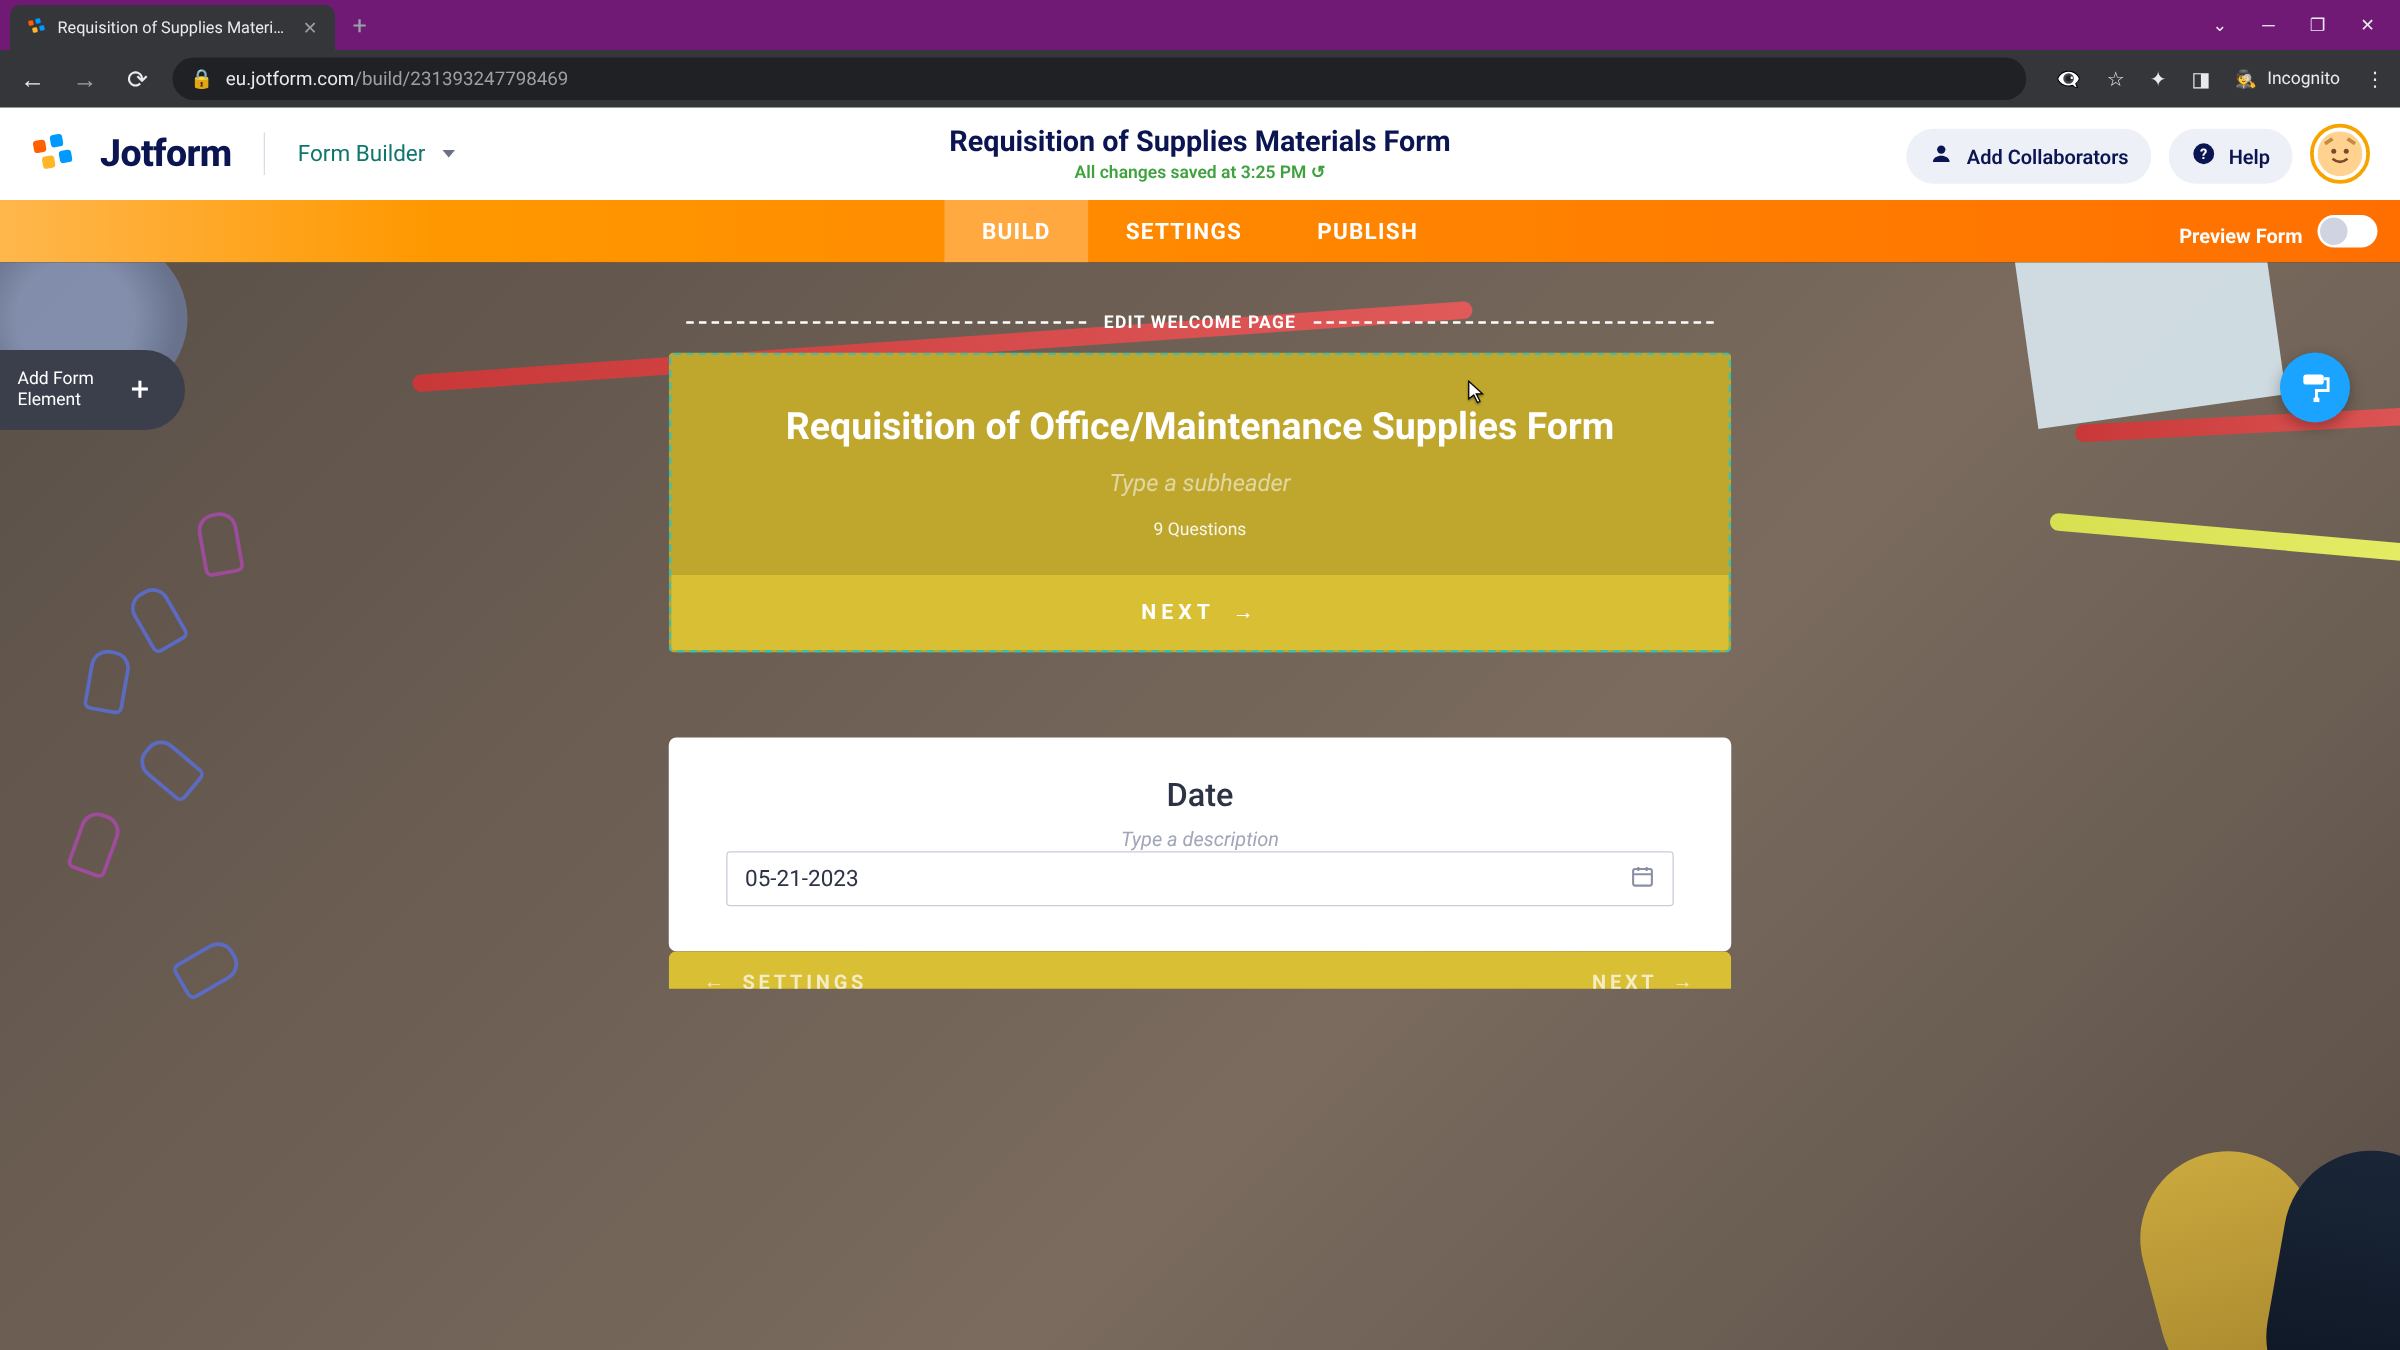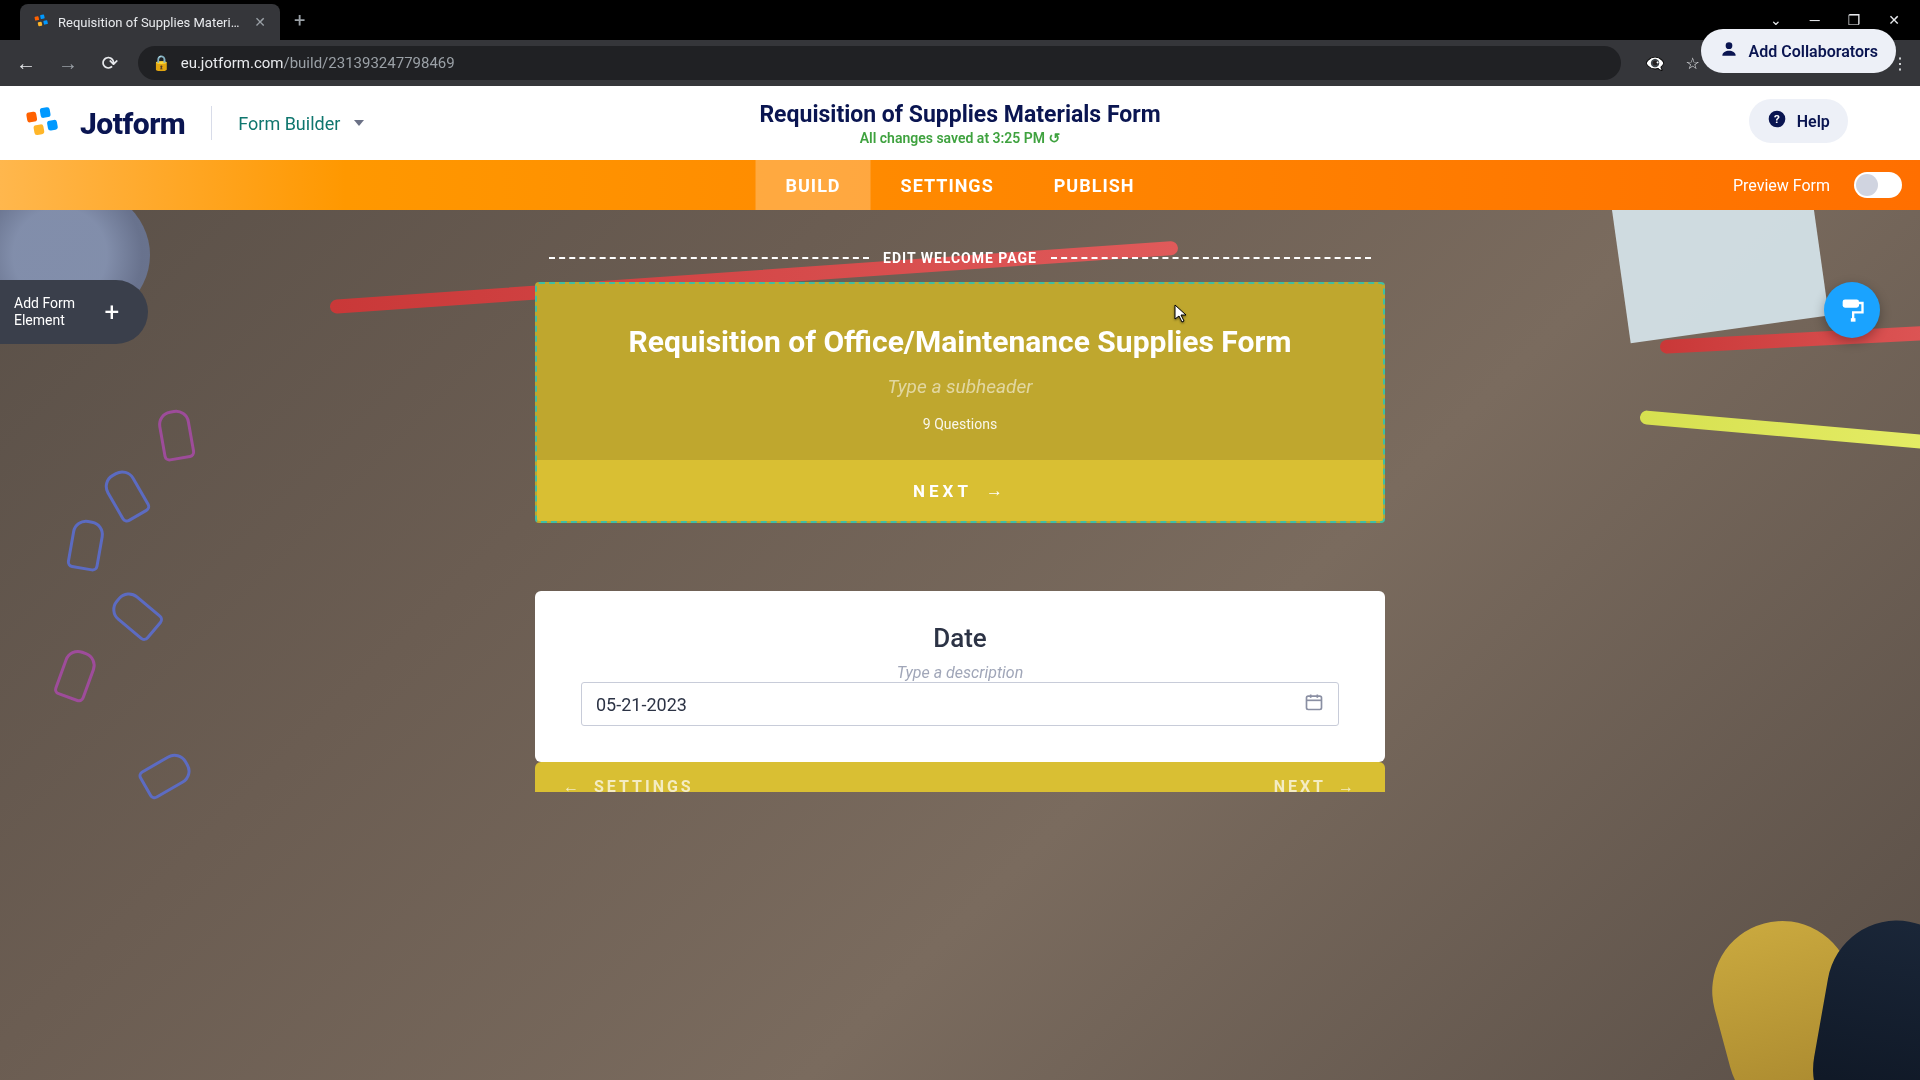--- a/index.html
+++ b/index.html
@@ -1,20 +1,20 @@
 <!DOCTYPE html>
 <html><head>
 <meta charset="utf-8">
 <style>
 * { margin: 0; padding: 0; box-sizing: border-box; font-family: -apple-system, BlinkMacSystemFont, "Segoe UI", Roboto, sans-serif; }
 html, body { width: 1920px; height: 1080px; overflow: hidden; background: #202124; }
 
 
 .browser-chrome { width: 100%; background: #202124; }
-.tab-bar { display: flex; align-items: center; height: 40px; background: #000000; padding-left: 20px; }
+.tab-bar { display: flex; align-items: center; height: 40px; background: #701a75; padding-left: 8px; }
 .tab { display: flex; align-items: center; gap: 8px; background: #35363a; padding: 8px 14px; border-radius: 8px 8px 0 0; color: #e8eaed; font-size: 13px; max-width: 260px; height: 36px; margin-top: 4px; }
 .tab-favicon { width: 16px; height: 16px; display: inline-flex; }
 .tab-title { white-space: nowrap; overflow: hidden; text-overflow: ellipsis; flex: 1; }
 .tab-close { color: #9aa0a6; font-size: 14px; cursor: pointer; }
 .new-tab { color: #9aa0a6; font-size: 20px; padding: 0 14px; cursor: pointer; }
 .window-controls { margin-left: auto; display: flex; gap: 28px; padding-right: 20px; color: #e8eaed; font-size: 14px; align-items: center; }
 .window-controls span { cursor: pointer; }
 
 .addr-bar { display: flex; align-items: center; height: 46px; background: #35363a; padding: 0 12px; gap: 14px; }
 .nav-arrow { color: #9aa0a6; font-size: 20px; cursor: pointer; width: 28px; text-align: center; }
@@ -27,30 +27,30 @@
 
 .app-header { background: #fff; height: 74px; display: flex; align-items: center; padding: 0 24px; gap: 18px; }
 .logo { display: flex; align-items: center; gap: 20px; }
 .logo-mark { width: 36px; height: 36px; }
 .logo-text { font-size: 30px; font-weight: 800; color: #0a1551; letter-spacing: -0.5px; }
 .divider { width: 1px; height: 34px; background: #d8dce9; margin: 0 8px; }
 .form-builder-label { font-size: 18px; color: #0f766e; display: flex; align-items: center; gap: 14px; cursor: pointer; }
 .center-block { position: absolute; left: 50%; transform: translateX(-50%); text-align: center; }
 .form-title { font-size: 23px; font-weight: 700; color: #0a1551; }
 .save-status { font-size: 14px; color: #3fa23f; font-weight: 600; margin-top: 2px; }
-.header-right { margin-left: auto; display: flex; align-items: center; gap: 26px; flex-direction: column; }
+.header-right { margin-left: auto; display: flex; align-items: flex-end; gap: 14px; }
 .pill-btn { background: #edf0f7; border-radius: 22px; padding: 10px 18px; display: flex; align-items: center; gap: 10px; font-size: 16px; font-weight: 600; color: #0a1551; cursor: pointer; }
 .avatar { width: 48px; height: 48px; border-radius: 50%; background: #fff; border: 3px solid #f7a400; display: flex; align-items: center; justify-content: center; cursor: pointer; }
 
 
 .orange-nav { height: 50px; background: linear-gradient(90deg, #ffb74d 0%, #ff9800 18%, #ff6f00 100%); display: flex; align-items: center; position: relative; padding-left: 44px; }
 .nav-tabs { display: flex; position: absolute; left: 50%; transform: translateX(-50%); height: 100%; }
 .nav-tab { padding: 0 30px; display: flex; align-items: center; color: #fff; font-size: 18px; font-weight: 700; letter-spacing: 1px; cursor: pointer; }
 .nav-tab.active { background: rgba(255,255,255,0.25); }
-.preview-toggle { position: absolute; right: 18px; display: flex; align-items: center; gap: 24px; color: #fff; font-size: 16px; font-weight: 400; }
+.preview-toggle { position: absolute; right: 18px; display: flex; align-items: flex-end; gap: 12px; color: #fff; font-size: 16px; font-weight: 700; }
 .toggle { width: 48px; height: 26px; background: #fff; border-radius: 13px; position: relative; cursor: pointer; }
 .toggle-knob { width: 22px; height: 22px; background: #d0d4e0; border-radius: 50%; position: absolute; top: 2px; left: 2px; }
 
 
 .canvas { position: relative; height: calc(1080px - 40px - 46px - 74px - 50px); background: linear-gradient(135deg, #5a5048 0%, #6b5d52 30%, #7a6b5e 60%, #5a4f47 100%); overflow: hidden; }
 .canvas-bg { position: absolute; inset: 0; }
 .bg-pencil { position: absolute; background: linear-gradient(90deg, #c93838, #e05a5a); height: 14px; border-radius: 7px; transform-origin: left center; }
 .bg-clip { position: absolute; width: 32px; height: 50px; border: 3px solid; border-radius: 14px 14px 6px 6px; opacity: 0.85; }
 
 .add-element { position: absolute; left: 0; top: 70px; background: #3a3f4b; color: #fff; border-radius: 0 32px 32px 0; padding: 14px 18px 14px 14px; display: flex; align-items: center; gap: 10px; cursor: pointer; z-index: 5; }

